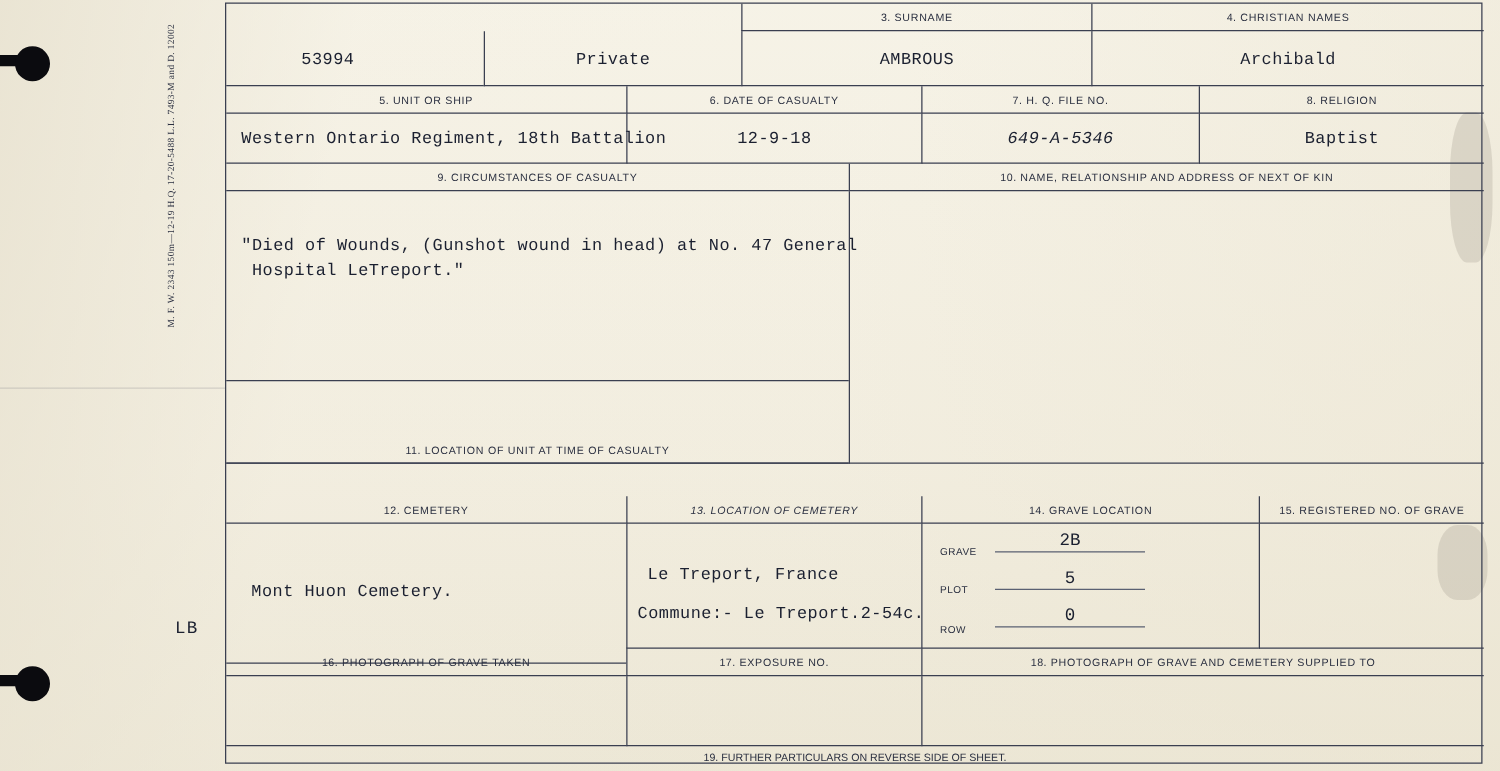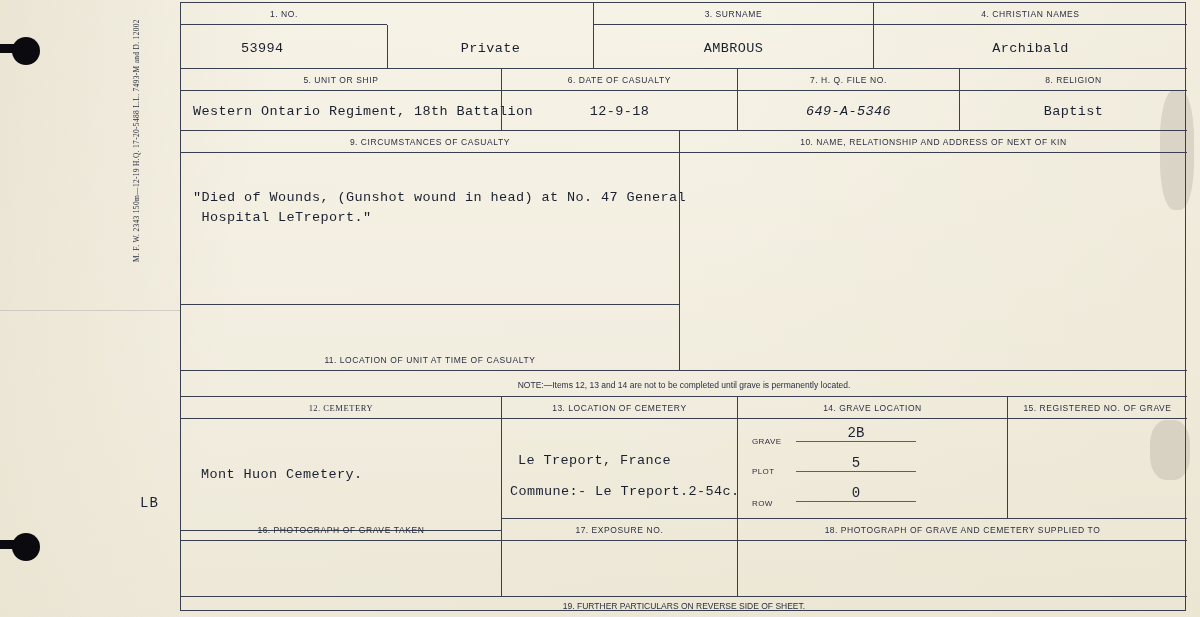--- a/index.html
+++ b/index.html
@@ -155,26 +155,20 @@
   <div class="punch-stem" style="left:0;top:540px;width:22px;"></div>
   <div class="punch" style="left:12px;top:533px;"></div>
 
   <div id="printer-mark">
     <span>M. F. W. 2343  150m—12-19  H.Q. 17-20-5488  L.L. 7493-M and D. 12002</span>
   </div>
   <div id="lb-mark">LB</div>
 
   <div id="form">
 
-    <div class="cell bb" style="left:0;top:0;width:206px;height:22px;">
-      <div class="hdr" style="padding-top:7px;">
-        <span class="num">1.</span>
-        <span>No.</span>
-      </div>
-    </div>
     <div class="cell bb bl" style="left:412px;top:0;width:280px;height:22px;">
       <div class="hdr" style="padding-top:7px;">
         <span class="num">3.</span>
         <span>Surname</span>
       </div>
     </div>
     <div class="cell bb bl" style="left:692px;top:0;width:314px;height:22px;">
       <div class="hdr" style="padding-top:7px;">
         <span class="num">4.</span>
         <span>Christian Names</span>
@@ -257,31 +251,28 @@
     <div class="cell bb" style="left:0;top:302px;width:498px;height:22px;margin-top:44px;">
       <div class="hdr" style="padding-top:7px;">
         <span class="num">11.</span>
         <span>Location of Unit at Time of Casualty</span>
       </div>
     </div>
     <div class="cell bb" style="left:0;top:324px;width:498px;height:44px;">
       <div class="val" style="padding:13px 0 0 12px;"></div>
     </div>
 
-    <div class="cell bb" style="left:0;top:368px;width:1006px;height:26px;">
-      <div class="note" style="padding-top:9px;">NOTE:—Items 12, 13 and 14 are not to be completed until grave is permanently located.</div>
-    </div>
 
     <div class="cell bb" style="left:0;top:394px;width:320px;height:22px;">
-      <div class="hdr" style="padding-top:7px;font-family:Liberation Serif, serif;">
+      <div class="hdr" style="padding-top:7px;">
         <span class="num">12.</span>
         <span>Cemetery</span>
       </div>
     </div>
-    <div class="cell bb bl" style="left:320px;top:394px;width:236px;height:22px;">
+    <div class="cell bb bl" style="left:320px;top:394px;width:236px;height:22px;font-style:italic;">
       <div class="hdr" style="padding-top:7px;">
         <span class="num">13.</span>
         <span>Location of Cemetery</span>
       </div>
     </div>
     <div class="cell bb bl" style="left:556px;top:394px;width:270px;height:22px;">
       <div class="hdr" style="padding-top:7px;">
         <span class="num">14.</span>
         <span>Grave Location</span>
       </div>

